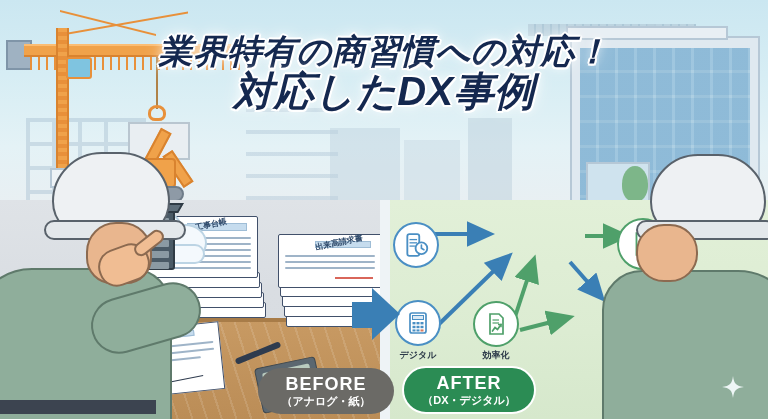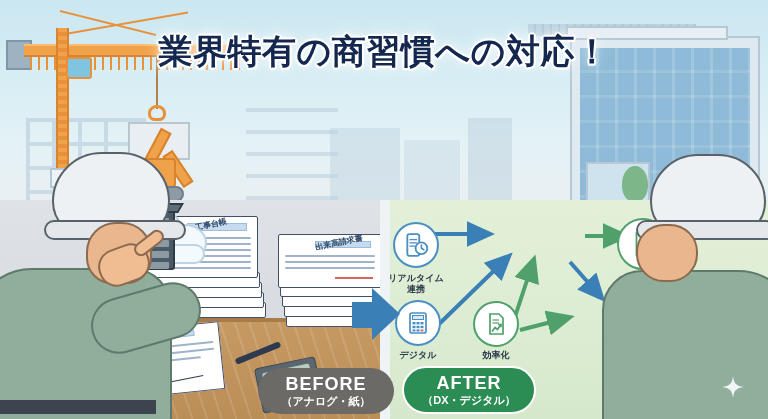--- a/index.html
+++ b/index.html
@@ -75,21 +75,21 @@
   .truck-w1{position:absolute;left:58px;top:186px;width:16px;height:16px;background:#5a6672;border-radius:50%;}
   .truck-w2{position:absolute;left:104px;top:186px;width:16px;height:16px;background:#5a6672;border-radius:50%;}
 
   
   .tree{position:absolute;background:#6fae77;border-radius:50% 50% 45% 45%;opacity:.85;}
   .t1{right:120px;top:166px;width:26px;height:36px;}
   .t2{right:16px;top:160px;width:30px;height:42px;}
   .t3{right:58px;top:176px;width:22px;height:28px;}
 
   
-  .title-wrap{position:absolute;left:0;top:34px;width:768px;text-align:center;z-index:30;}
+  .title-wrap{position:absolute;left:0;top:34px;width:768px;text-align:center;z-index:30;font-style:italic;}
   .tline{
     font-weight:bold;color:#14284f;letter-spacing:.5px;line-height:1.04;
     text-shadow:
       0 0 10px rgba(255,255,255,.95),0 0 18px rgba(255,255,255,.9),
       2px 0 0 #fff,-2px 0 0 #fff,0 2px 0 #fff,0 -2px 0 #fff,
       1.5px 1.5px 0 #fff,-1.5px 1.5px 0 #fff,1.5px -1.5px 0 #fff,-1.5px -1.5px 0 #fff;
   }
   .tline1{font-size:34px;}
   .tline2{font-size:34px;margin-top:4px;}
   .tline3{font-size:40px;margin-top:2px;}
@@ -246,20 +246,21 @@
   <div class="exc-arm2"></div>
   <div class="exc-body"></div>
   <div class="exc-track"></div>
   <div class="truck-bed"></div>
   <div class="truck-cab"></div>
   <div class="truck-w1"></div>
   <div class="truck-w2"></div>
 
   <div class="title-wrap">
     <div class="tline tline1">業界特有の商習慣への対応！</div>
+    <div class="tline tline3">対応したDX事例</div>
   </div>
 
   <div class="lower">
 
     <div class="before-pane">
       <div class="desk">
           <div class="grain"></div>
         </div>
       <div class="desk-edge"></div>
 
@@ -365,24 +366,20 @@
     <div class="node blue" style="left:393px;top:22px;">
       <svg width="26" height="26" viewBox="0 0 24 24">
         <rect x="4" y="2" width="11" height="20" rx="2" fill="none" stroke="#4a8fc4" stroke-width="1.7"></rect>
         <line x1="6" y1="7" x2="13" y2="7" stroke="#4a8fc4" stroke-width="1.2"></line>
         <line x1="6" y1="10" x2="13" y2="10" stroke="#4a8fc4" stroke-width="1.2"></line>
         <line x1="6" y1="13" x2="11" y2="13" stroke="#4a8fc4" stroke-width="1.2"></line>
         <circle cx="17" cy="15" r="5.4" fill="#fff" stroke="#4a8fc4" stroke-width="1.7"></circle>
         <path d="M17 12 L17 15 L19.3 16.4" stroke="#4a8fc4" stroke-width="1.5" fill="none" stroke-linecap="round"></path>
       </svg>
     </div>
-    <div class="nlabel" style="left:380px;top:73px;width:72px;">
-      <div>リアルタイム</div>
-      <div>連携</div>
-    </div>
 
     <div class="node blue" style="left:395px;top:100px;">
       <svg width="24" height="24" viewBox="0 0 24 24">
         <rect x="4" y="2" width="16" height="20" rx="2" fill="none" stroke="#4a8fc4" stroke-width="1.7"></rect>
         <rect x="6.5" y="4.5" width="11" height="4" fill="#dbe9f4" stroke="#4a8fc4" stroke-width="1"></rect>
         <g fill="#4a8fc4">
           <rect x="6.5" y="11" width="3" height="2.4"></rect>
             <rect x="10.5" y="11" width="3" height="2.4"></rect>
             <rect x="14.5" y="11" width="3" height="2.4"></rect>
           <rect x="6.5" y="14.8" width="3" height="2.4"></rect>

